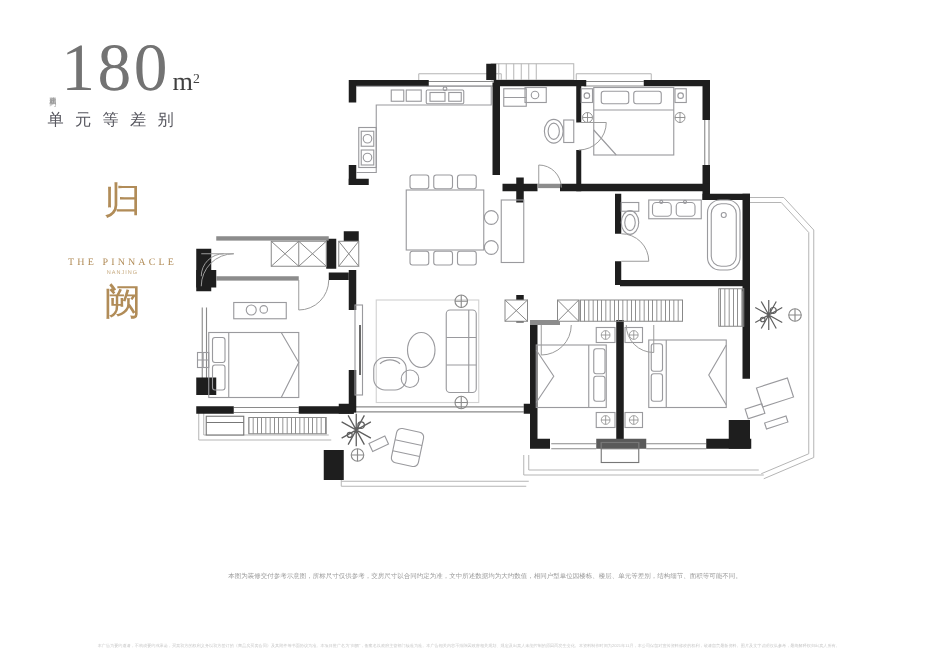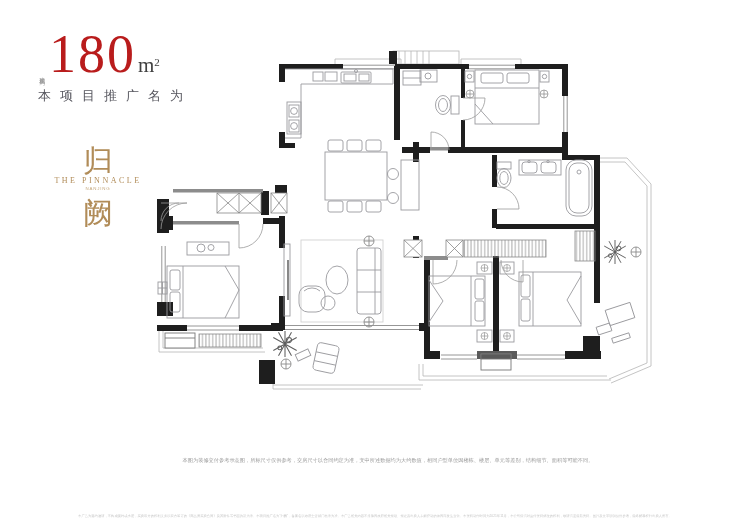--- a/index.html
+++ b/index.html
@@ -4,30 +4,30 @@
 <style>
   html,body{margin:0;padding:0;}
   .page{position:relative;width:750px;height:525px;background:#ffffff;overflow:hidden;
         font-family:"Liberation Sans",sans-serif;}
   
   .area-block{position:absolute;left:38px;top:32px;}
   .area-row{display:flex;align-items:flex-end;}
   .area-vert{writing-mode:vertical-rl;font-size:9px;color:#9b9b9b;letter-spacing:1px;
              transform:scale(.6);transform-origin:left bottom;margin-right:-2px;}
   .area-num{font-family:"Liberation Serif",serif;font-size:54px;line-height:.82;
-            color:#b91c1c;letter-spacing:2px;font-weight:400;}
+            color:#737373;letter-spacing:2px;font-weight:400;}
   .area-unit{font-family:"Liberation Serif",serif;font-size:21px;color:#404040;line-height:1;
              margin-left:2px;}
   .area-unit sup{font-size:11px;vertical-align:6px;}
   .area-type{margin-top:11px;font-size:13px;letter-spacing:9px;color:#56565e;}
   
   .brand{position:absolute;left:52px;top:146px;width:92px;text-align:center;color:#b18c58;}
   .brand-cn{font-family:"DejaVu Serif",serif;font-size:30px;line-height:1;}
   .brand-en{font-family:"Liberation Serif",serif;font-size:8px;letter-spacing:2.5px;
-            margin-top:0;white-space:nowrap;}
+            margin-top:29px;white-space:nowrap;}
   .brand-sub{font-size:8px;letter-spacing:1.5px;color:#c6a97e;transform:scale(.55);
              transform-origin:center top;margin-top:1px;}
   .brand-cn.second{margin-top:3px;}
   
   .plan{position:absolute;left:143px;top:46px;}
   
   .disclaimer{position:absolute;top:457px;left:50%;width:740px;margin-left:-370px;
               text-align:center;font-size:10px;color:#9a9a9a;
               transform:scale(.52);transform-origin:center top;white-space:nowrap;}
   .fineprint{position:absolute;top:514px;left:50%;width:1960px;margin-left:-980px;
@@ -38,21 +38,21 @@
 <body>
 
 <div class="page">
 
   <div class="area-block">
     <div class="area-row">
       <div class="area-vert">建筑面积约</div>
       <div class="area-num">180</div>
       <div class="area-unit"><span>m</span><sup>2</sup></div>
     </div>
-    <div class="area-type">本项目推广名为</div>
+    <div class="area-type">单元等差别</div>
   </div>
 
   <div class="brand">
     <div class="brand-cn">归</div>
     <div class="brand-en">THE PINNACLE</div>
     <div class="brand-sub">NANJING</div>
     <div class="brand-cn second">阙</div>
   </div>
 
   <svg class="plan" width="512" height="364" viewBox="0 0 512 364">

